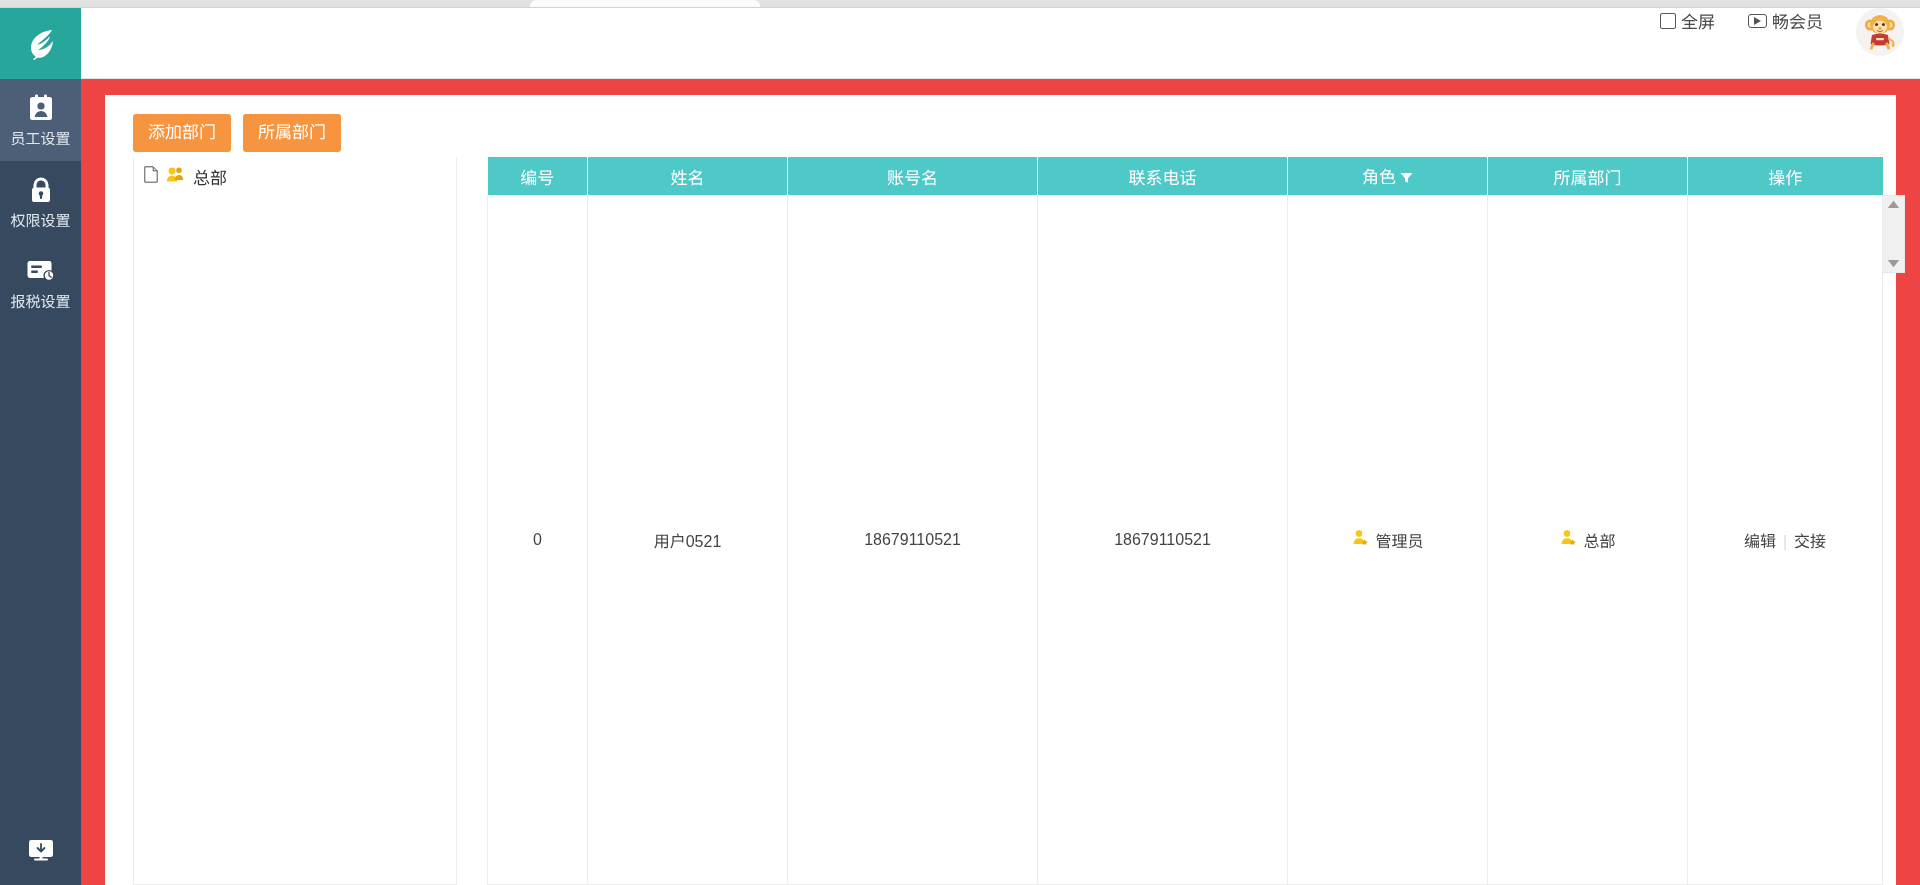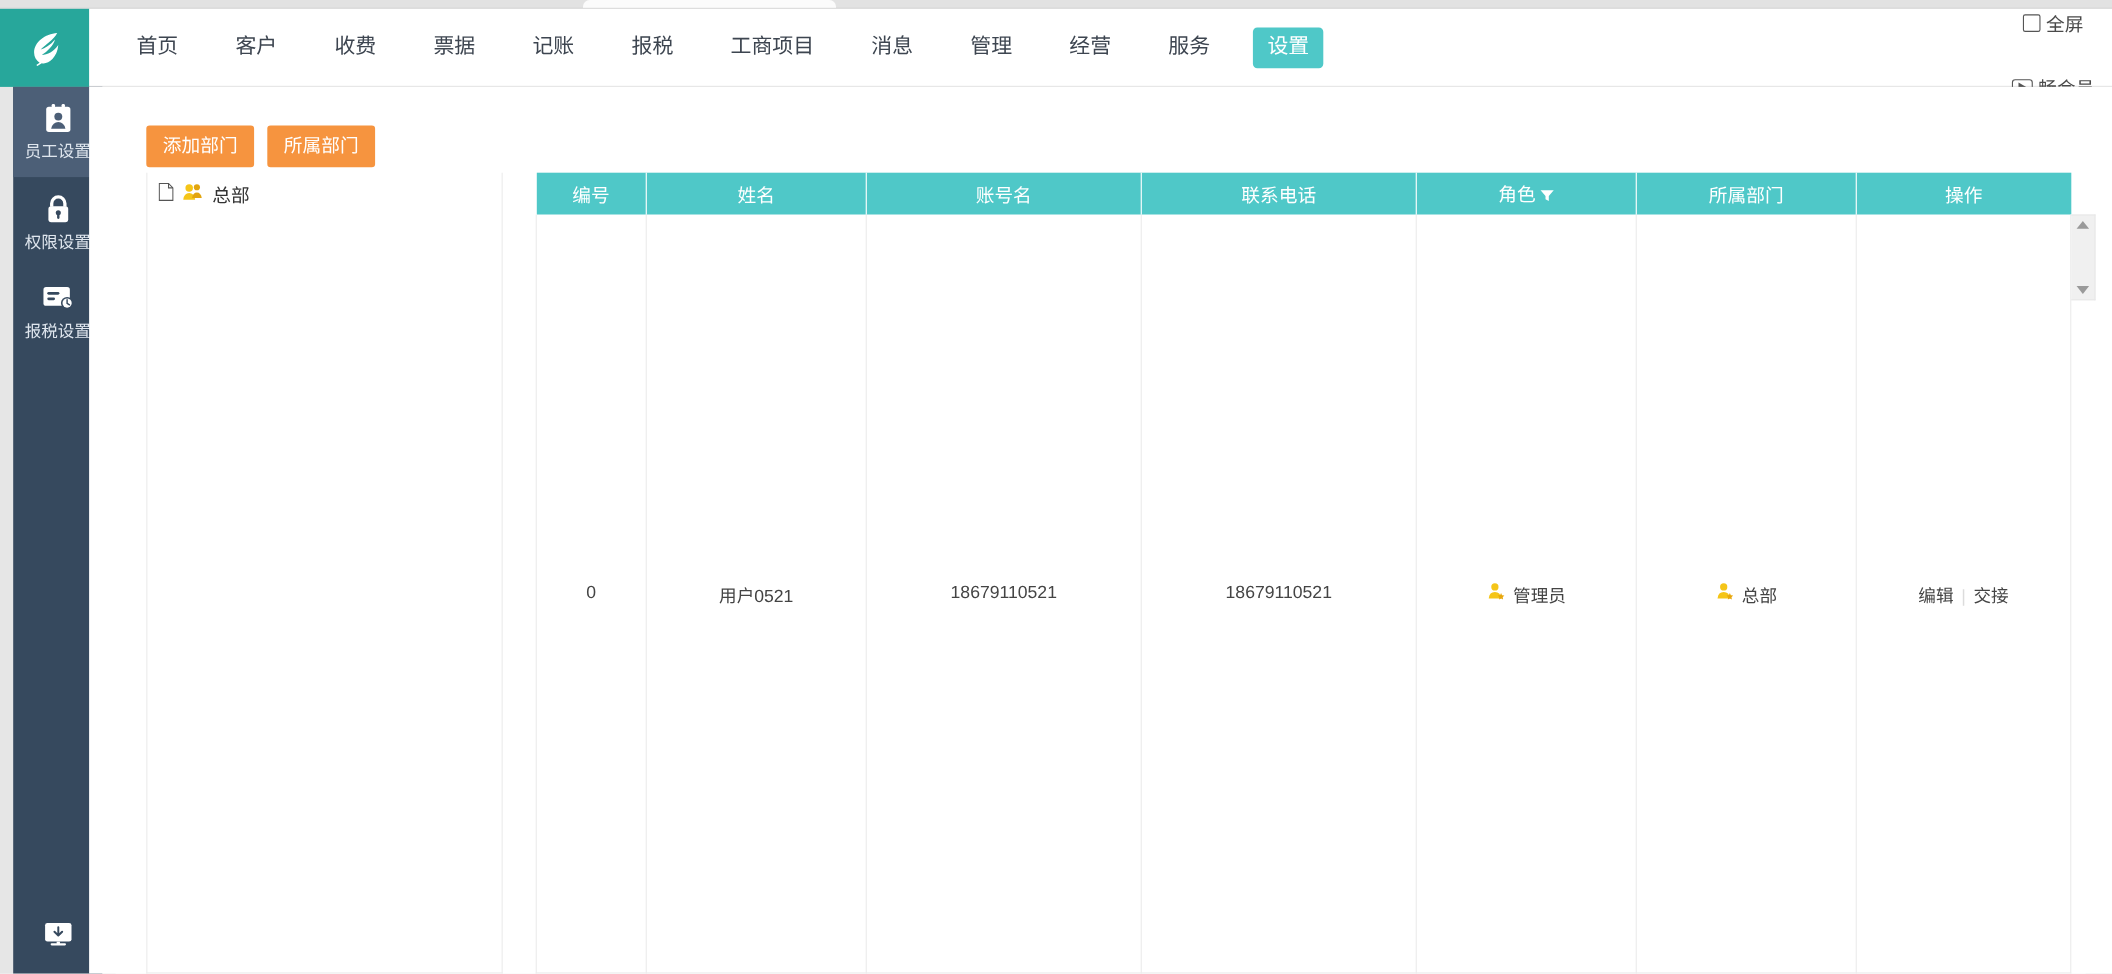--- a/index.html
+++ b/index.html
@@ -38,22 +38,22 @@
   }
   .nav-item {
     font-size: 19px; color: #3d4550; padding: 7px 13px; margin: 0 13px;
     cursor: pointer; white-space: nowrap; line-height: 1.2; border-radius: 4px;
   }
   .nav-item.active {
     background: #4fc8c8; color: #ffffff;
   }
 
   .header-right {
-    margin-left: auto; display: flex; align-items: center;
-    padding-right: 16px; height: 71px; gap: 33px; flex-direction: column;
+    margin-left: auto; display: flex; align-items: flex-start;
+    padding-right: 16px; height: 71px; gap: 33px;
   }
   .hr-item {
     display: flex; align-items: center; gap: 5px;
     font-size: 17px; color: #4a4a4a; cursor: pointer; white-space: nowrap;
   }
   .icon-fullscreen {
     width: 16px; height: 16px; position: relative; display: inline-block;
   }
   .icon-fullscreen::before, .icon-fullscreen::after {
     content: ''; position: absolute; width: 16px; height: 16px;
@@ -73,41 +73,41 @@
     border-bottom: 4px solid transparent;
   }
   .avatar {
     width: 48px; height: 48px; border-radius: 50%;
     background: #f4f3f1; display: flex; align-items: center; justify-content: center;
     cursor: pointer; overflow: hidden;
   }
 
   
   .rail {
-    position: absolute; left: 12px; top: 79px; width: 81px; height: 806px;
+    position: absolute; left: 0; top: 79px; width: 81px; height: 806px;
     background: #36495e;
   }
   .rail-item {
     width: 81px; padding: 14px 0 12px; text-align: center; cursor: pointer;
     color: #dfe6ee; font-size: 15px; line-height: 1.3;
   }
   .rail-item.active { background: #4c5f77; }
   .rail-item .ri-icon {
     display: flex; align-items: center; justify-content: center;
     height: 30px; margin-bottom: 6px;
   }
   .rail-bottom {
     position: absolute; left: 0; bottom: 16px; width: 81px;
     display: flex; align-items: center; justify-content: center; cursor: pointer;
   }
 
   
   .main {
     position: absolute; left: 81px; top: 79px;
-    width: 1839px; height: 806px; background: #ffffff;
+    width: 1839px; height: 806px; background: #ef4444;
     padding: 16px 42px 0 24px;
   }
   .card {
     background: #ffffff; width: 1791px; height: 790px; position: relative;
     padding: 14px 0 0 0;
   }
 
   .card-toolbar {
     display: flex; align-items: center; padding: 0 28px; height: 48px;
   }
@@ -195,34 +195,20 @@
 <div class="header">
 
   <div class="logo-box">
     <span>
       <svg width="40" height="40" viewBox="0 0 40 40" aria-hidden="true">
         <path d="M31 6 C20 7 10 14 10 24 c0 4 2 7 5 9 l-3 2 1 1 4-2.5 C22 35 31 29 32 17 c-4 6 -10 9 -15 9 5 -3 11 -9 12 -14 -4 5 -9 8 -13 9 4 -4 12 -9 15 -15 z" fill="#ffffff"></path>
       </svg>
     </span>
   </div>
 
-  <nav class="nav">
-    <div class="nav-item">首页</div>
-    <div class="nav-item">客户</div>
-    <div class="nav-item">收费</div>
-    <div class="nav-item">票据</div>
-    <div class="nav-item">记账</div>
-    <div class="nav-item">报税</div>
-    <div class="nav-item">工商项目</div>
-    <div class="nav-item">消息</div>
-    <div class="nav-item">管理</div>
-    <div class="nav-item">经营</div>
-    <div class="nav-item">服务</div>
-    <div class="nav-item active">设置</div>
-  </nav>
 
   <div class="header-right">
     <div class="hr-item">
       <span class="icon-fullscreen"></span>
       <span>全屏</span>
     </div>
     <div class="hr-item">
       <span class="icon-play"></span>
       <span>畅会员</span>
     </div>

